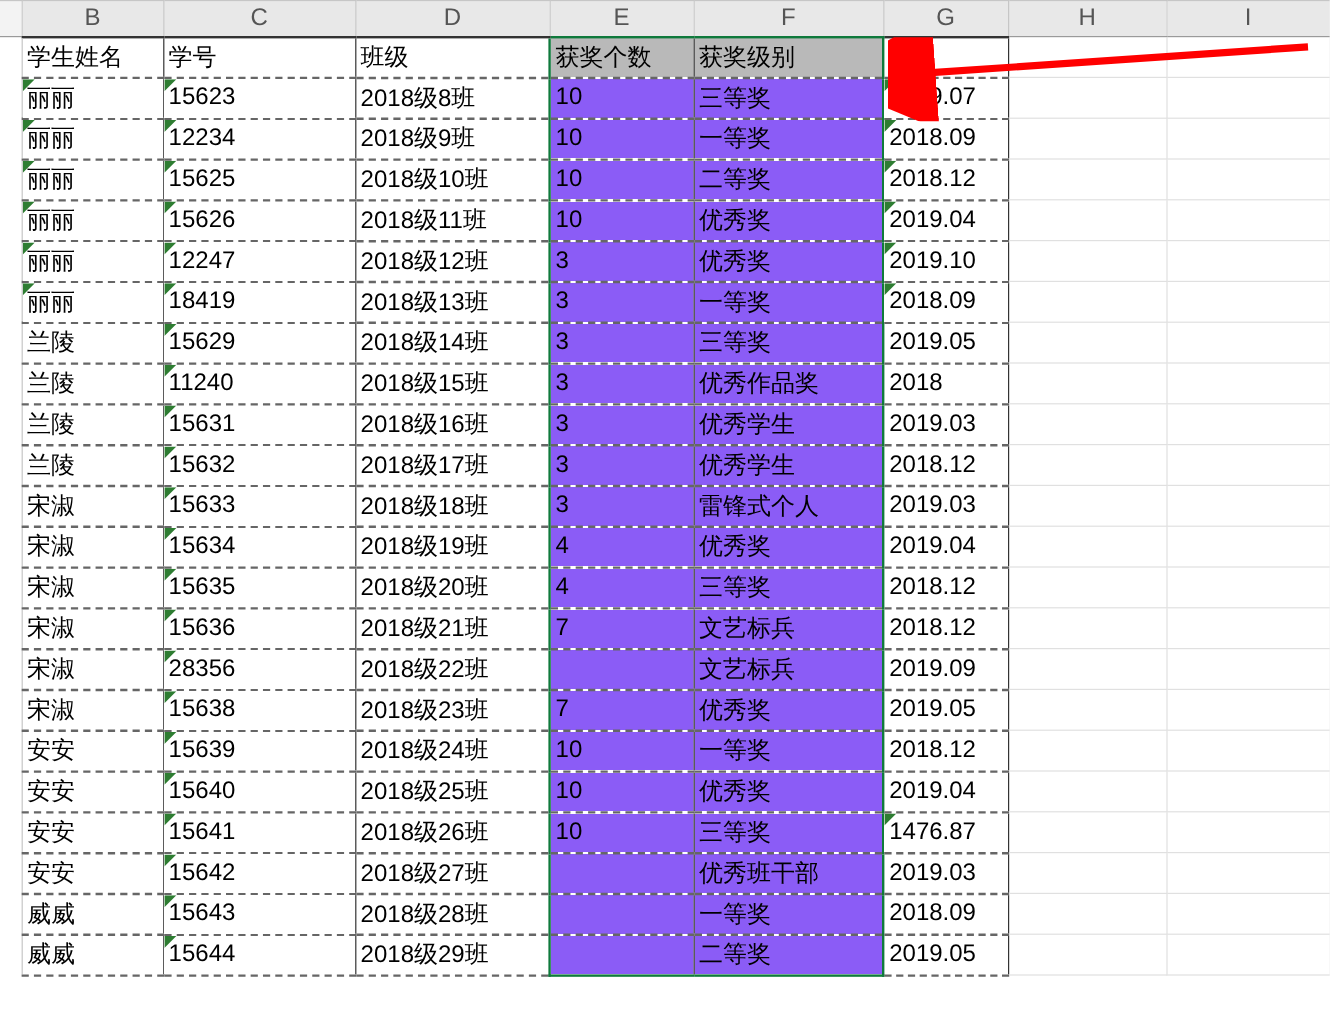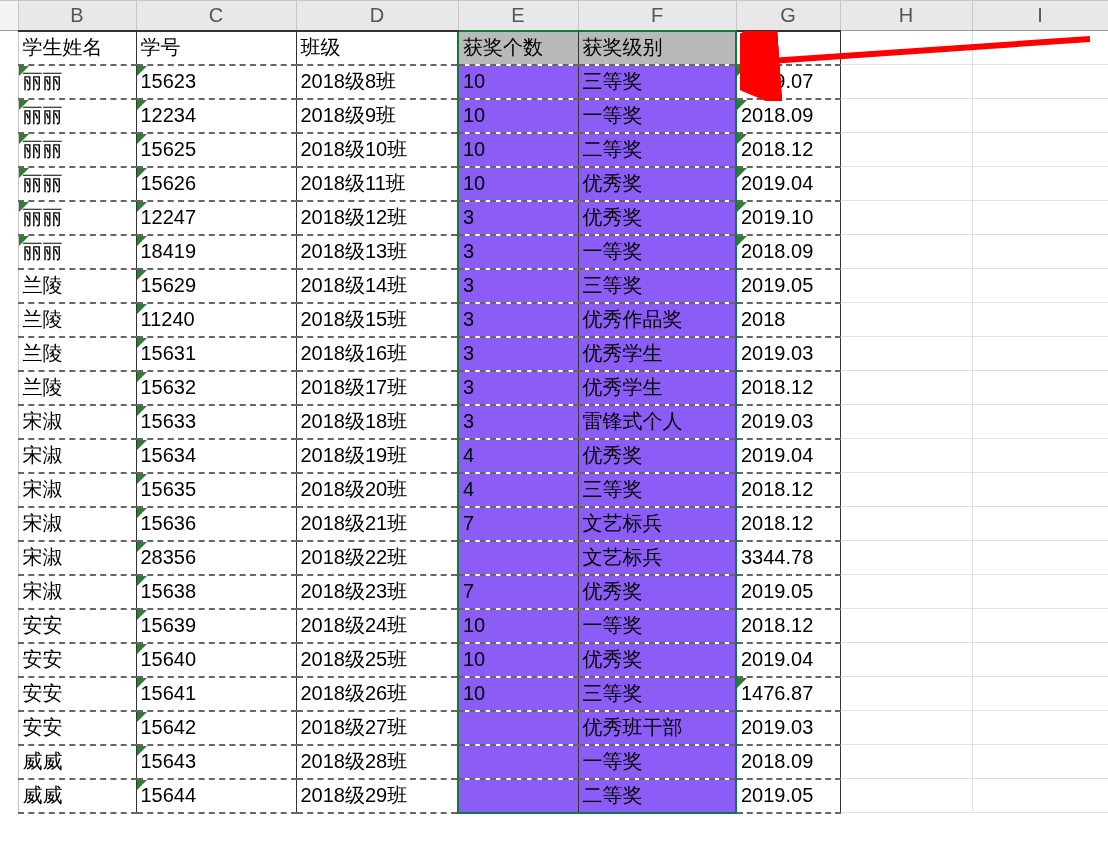--- a/index.html
+++ b/index.html
@@ -308,21 +308,21 @@
         <td class="cell grid"></td>
         <td class="cell grid"></td>
       </tr>
       <tr>
         <td class="A"></td>
         <td class="cell brd leftedge">宋淑</td>
         <td class="cell brd tri">28356</td>
         <td class="cell brd">2018级22班</td>
         <td class="cell brd sel sel-left"></td>
         <td class="cell brd sel sel-right">文艺标兵</td>
-        <td class="cell brd">3344.78</td>
+        <td class="cell brd">2019.09</td>
         <td class="cell grid"></td>
         <td class="cell grid"></td>
       </tr>
       <tr>
         <td class="A"></td>
         <td class="cell brd leftedge">宋淑</td>
         <td class="cell brd tri">15638</td>
         <td class="cell brd">2018级23班</td>
         <td class="cell brd sel sel-left">7</td>
         <td class="cell brd sel sel-right">优秀奖</td>

